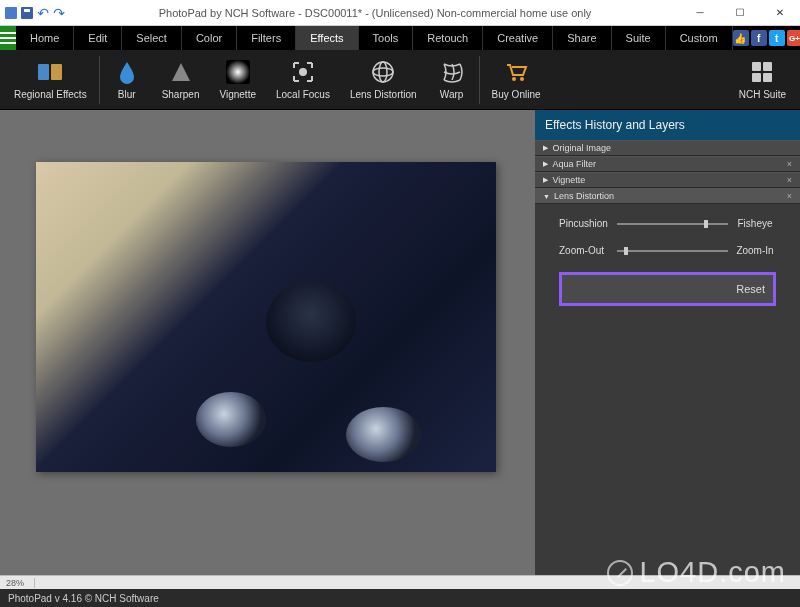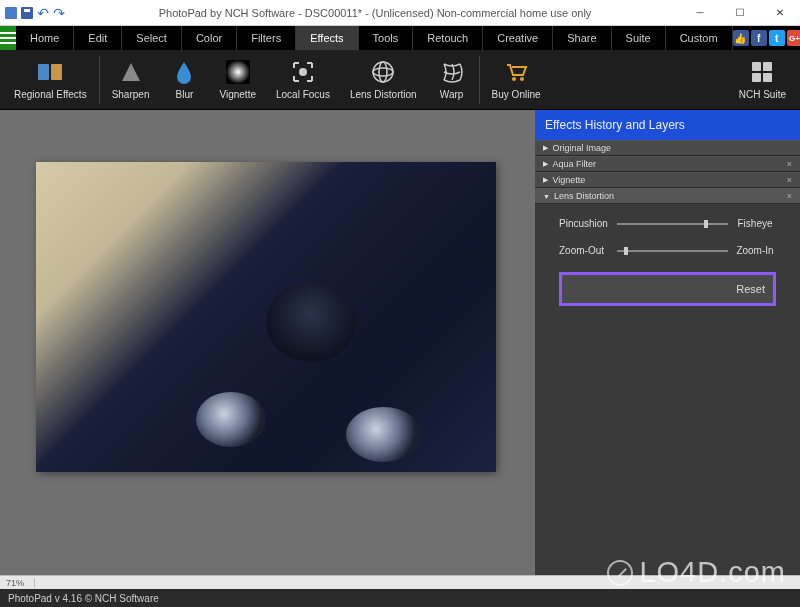--- a/index.html
+++ b/index.html
@@ -35,21 +35,21 @@
 
 .main { display: flex; height: calc(607px - 26px - 24px - 60px - 14px - 18px); }
 .canvas { flex: 1; background: #707070; position: relative; overflow: hidden; }
 .canvas-img { position: absolute; left: 36px; top: 52px; width: 460px; height: 310px; background: linear-gradient(135deg, #d8c9a8 0%, #c2b896 20%, #1a1f3a 40%, #0e1428 70%, #1b2240 100%); box-shadow: 2px 2px 8px rgba(0,0,0,0.4); }
 .dog-eye1 { position: absolute; left: 160px; top: 230px; width: 70px; height: 55px; border-radius: 50%; background: radial-gradient(circle at 40% 40%, #c8d4e0 0%, #6a7590 40%, #1a2030 70%); }
 .dog-eye2 { position: absolute; left: 310px; top: 245px; width: 75px; height: 55px; border-radius: 50%; background: radial-gradient(circle at 40% 40%, #c8d4e0 0%, #6a7590 40%, #1a2030 70%); }
 .dog-nose { position: absolute; left: 230px; top: 120px; width: 90px; height: 80px; border-radius: 50%; background: radial-gradient(circle at 50% 40%, #2a3348 0%, #0a0e1c 80%); }
 
 
 .panel { width: 265px; background: #3a3a3a; color: #ddd; display: flex; flex-direction: column; font-size: 11px; }
-.panel-header { padding: 8px 10px; font-size: 12px; color: #eee; background: #1d4ed8; }
+.panel-header { padding: 8px 10px; font-size: 12px; color: #eee; background: #0c4a6e; }
 .layer-row { background: #4a4a4a; border-top: 1px solid #555; border-bottom: 1px solid #2a2a2a; padding: 2px 8px; font-size: 9px; display: flex; align-items: center; gap: 4px; }
 .layer-row .arrow { font-size: 7px; }
 .layer-row.active { background: #555; }
 .layer-row .closex { margin-left: auto; font-size: 9px; color: #aaa; }
 .panel-controls { padding: 14px 24px; }
 .slider-row { display: flex; align-items: center; gap: 6px; margin-bottom: 16px; font-size: 10px; }
 .slider-row .label-l { width: 52px; }
 .slider-row .label-r { width: 42px; text-align: center; }
 .slider-track { flex: 1; height: 2px; background: #888; position: relative; }
 .slider-thumb { position: absolute; top: -3px; width: 4px; height: 8px; background: #ccc; }
@@ -122,33 +122,33 @@
         <svg width="26" height="22">
           <rect x="1" y="3" width="11" height="16" fill="#4a88c8" rx="1"></rect>
           <rect x="14" y="3" width="11" height="16" fill="#c89848" rx="1"></rect>
         </svg>
       </span>
     <span>Regional Effects</span>
   </div>
   <div class="toolbar-sep"></div>
   <div class="tool-btn">
     <span class="tool-icon">
+        <svg width="20" height="24">
+          <path d="M10 2 C10 2 3 12 3 17 A7 7 0 0 0 17 17 C17 12 10 2 10 2" fill="#3a8dd4"></path>
+        </svg>
+      </span>
+    <span>Blur</span>
+  </div>
+  <div class="tool-btn">
+    <span class="tool-icon">
         <svg width="22" height="22">
           <polygon points="11,2 20,20 2,20" fill="#888"></polygon>
         </svg>
       </span>
     <span>Sharpen</span>
-  </div>
-  <div class="tool-btn">
-    <span class="tool-icon">
-        <svg width="20" height="24">
-          <path d="M10 2 C10 2 3 12 3 17 A7 7 0 0 0 17 17 C17 12 10 2 10 2" fill="#3a8dd4"></path>
-        </svg>
-      </span>
-    <span>Blur</span>
   </div>
   <div class="tool-btn">
     <span class="tool-icon">
         <svg width="24" height="24">
           <defs>
             <radialGradient id="vg">
               <stop offset="0%" stop-color="#fff"></stop>
               <stop offset="100%" stop-color="#000"></stop>
             </radialGradient>
           </defs>
@@ -252,21 +252,21 @@
             <div class="slider-thumb" style="left:6%"></div>
           </div>
         <span class="label-r">Zoom-In</span>
       </div>
       <div class="reset-btn">Reset</div>
     </div>
   </div>
 </div>
 
 <div class="statusbar1">
-  <span>71%</span>
+  <span>28%</span>
   <span style="border-left:1px solid #bbb;height:10px"></span>
   <span style="flex:1"></span>
 </div>
 <div class="statusbar2">
   <span>PhotoPad v 4.16 © NCH Software</span>
 </div>
 
 <div class="watermark">
   <span class="wm-icon"></span>
   <span>LO4D.com</span>

